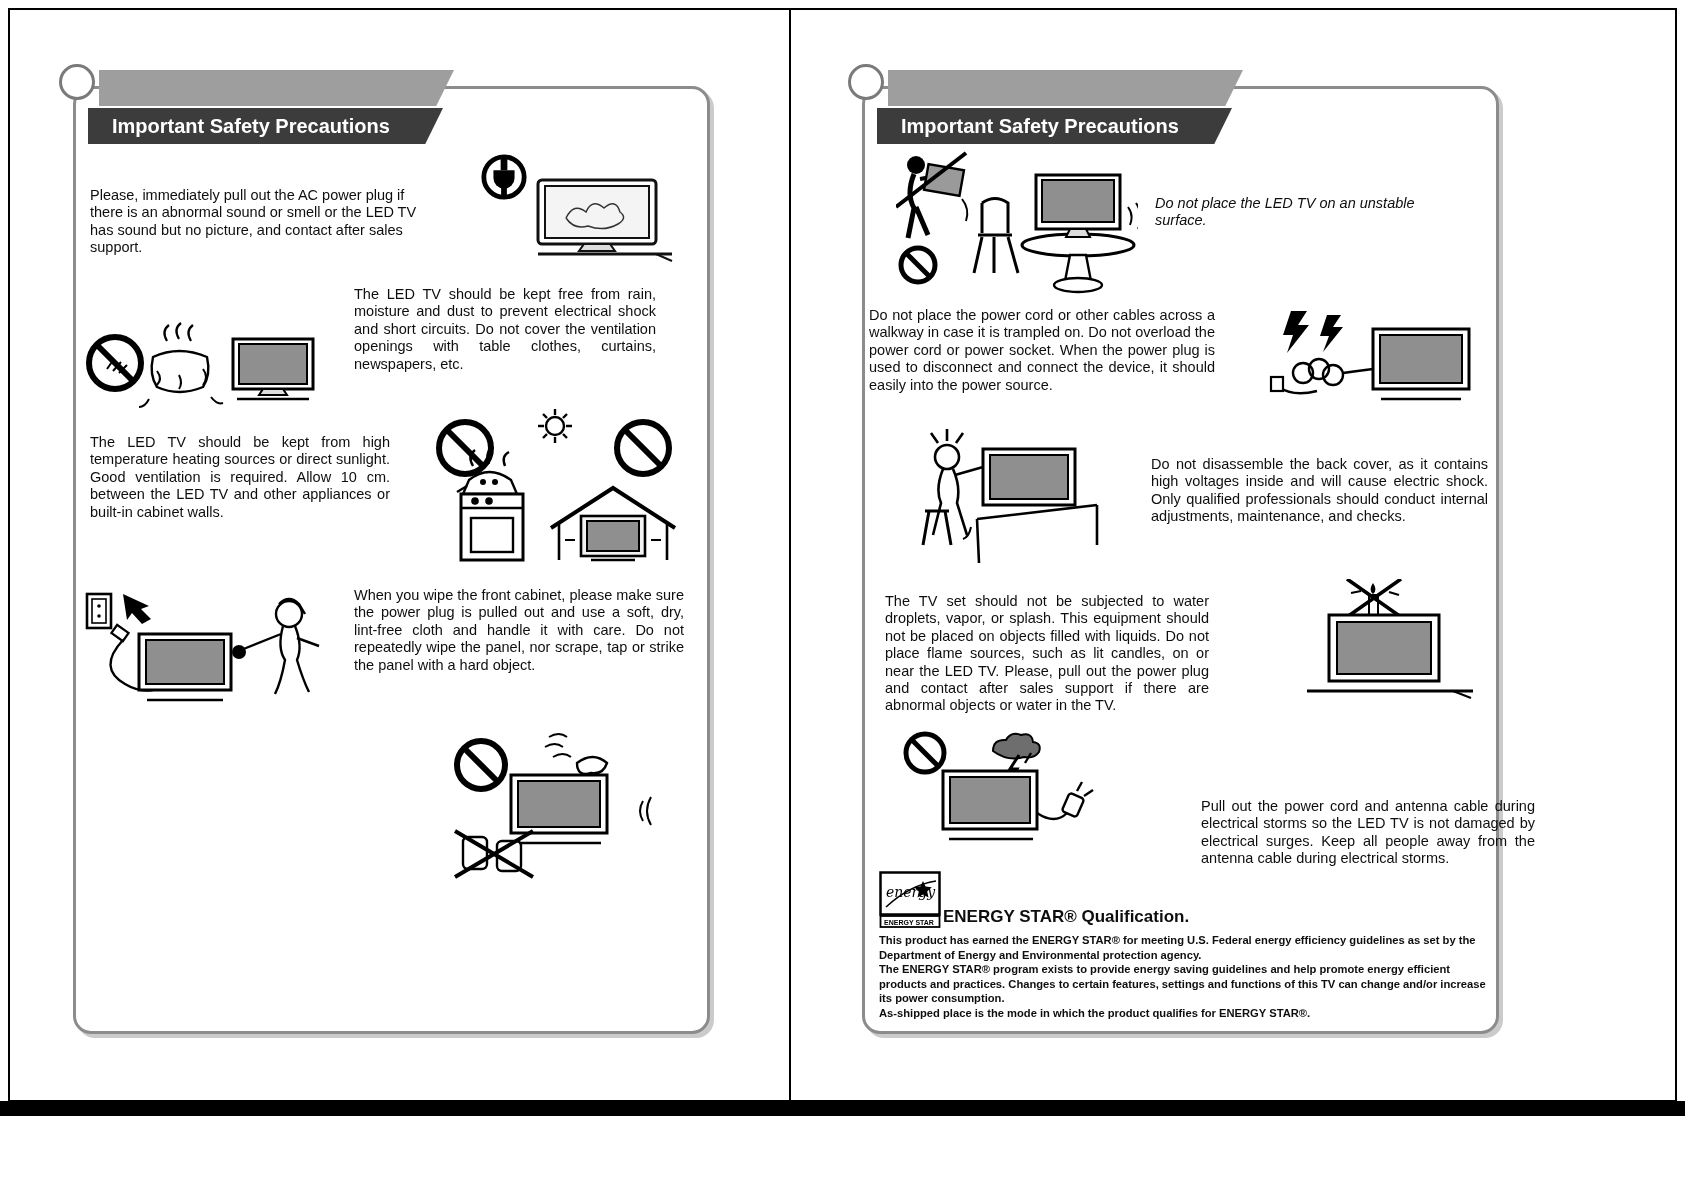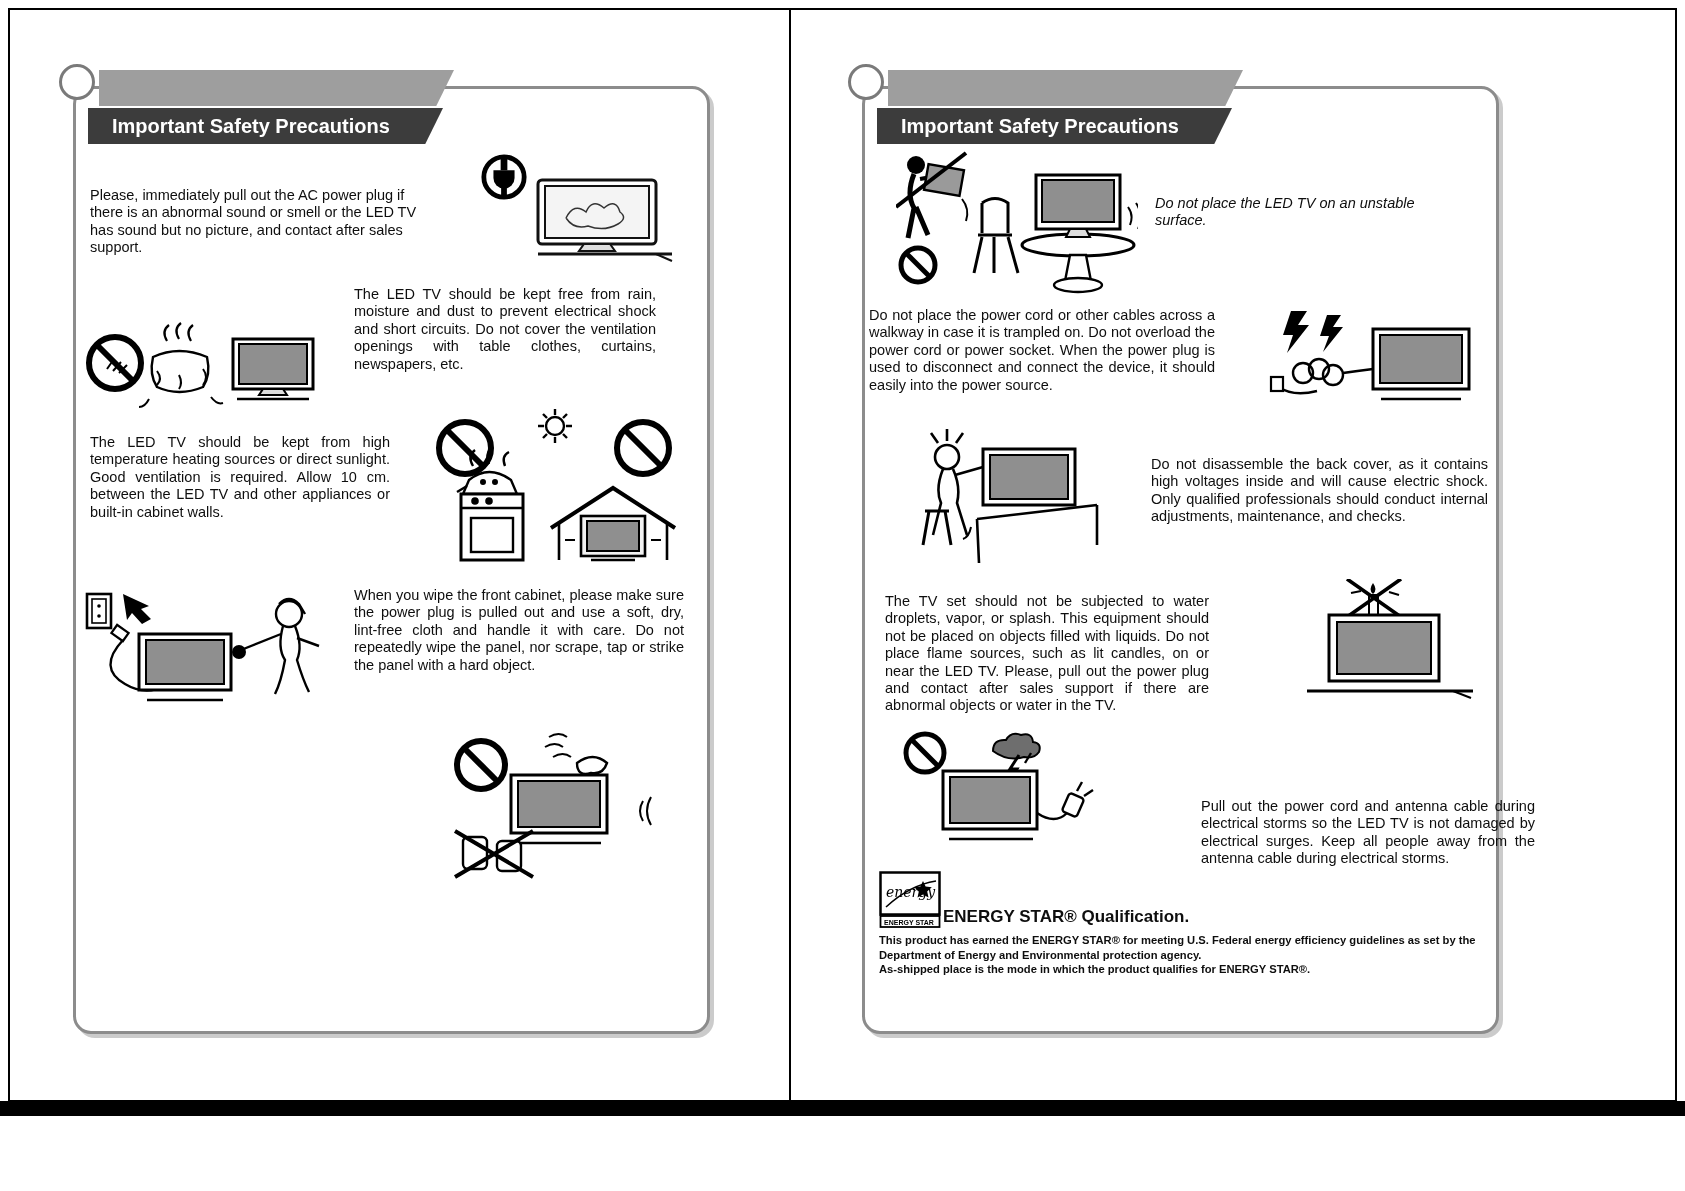--- a/index.html
+++ b/index.html
@@ -316,20 +316,21 @@
         <text x="7" y="26" font-size="14" font-style="italic" font-family="'DejaVu Serif', serif">energy</text>
         <path d="M7 36 q24 -22 50 -26" fill="none" stroke="#000" stroke-width="1.6"></path>
         <path d="M44 10 l2.6 5.6 6.2 0.6 -4.6 4.2 1.3 6.1 -5.5 -3.1 -5.5 3.1 1.3 -6.1 -4.6 -4.2 6.2 -0.6 z" fill="#000"></path>
         <rect x="1.5" y="45" width="59" height="11" fill="#fff" stroke="#000" stroke-width="1.8"></rect>
         <text x="5" y="53.5" font-size="7" font-weight="bold" font-family="'Liberation Sans', sans-serif">ENERGY STAR</text>
       </svg>
     </div>
     <div class="es-heading" style="left:78px; top:818px;">ENERGY STAR® Qualification.</div>
     <div class="fineprint" style="left:14px; top:844px; width:614px;">
       <p>This product has earned the ENERGY STAR® for meeting U.S. Federal energy efficiency guidelines as set by the Department of Energy and Environmental protection agency.</p>
+      <p>The ENERGY STAR® program exists to provide energy saving guidelines and help promote energy efficient products and practices. Changes to certain features, settings and functions of this TV can change and/or increase its power consumption.</p>
       <p>As-shipped place is the mode in which the product qualifies for ENERGY STAR®.</p>
     </div>
   </section>
 
   <div class="banner-shadow" style="left:888px;"></div>
   <div class="banner" style="left:877px;">
     <span>Important Safety Precautions</span>
   </div>
   <div class="banner-circle" style="left:848px;"></div>
 

